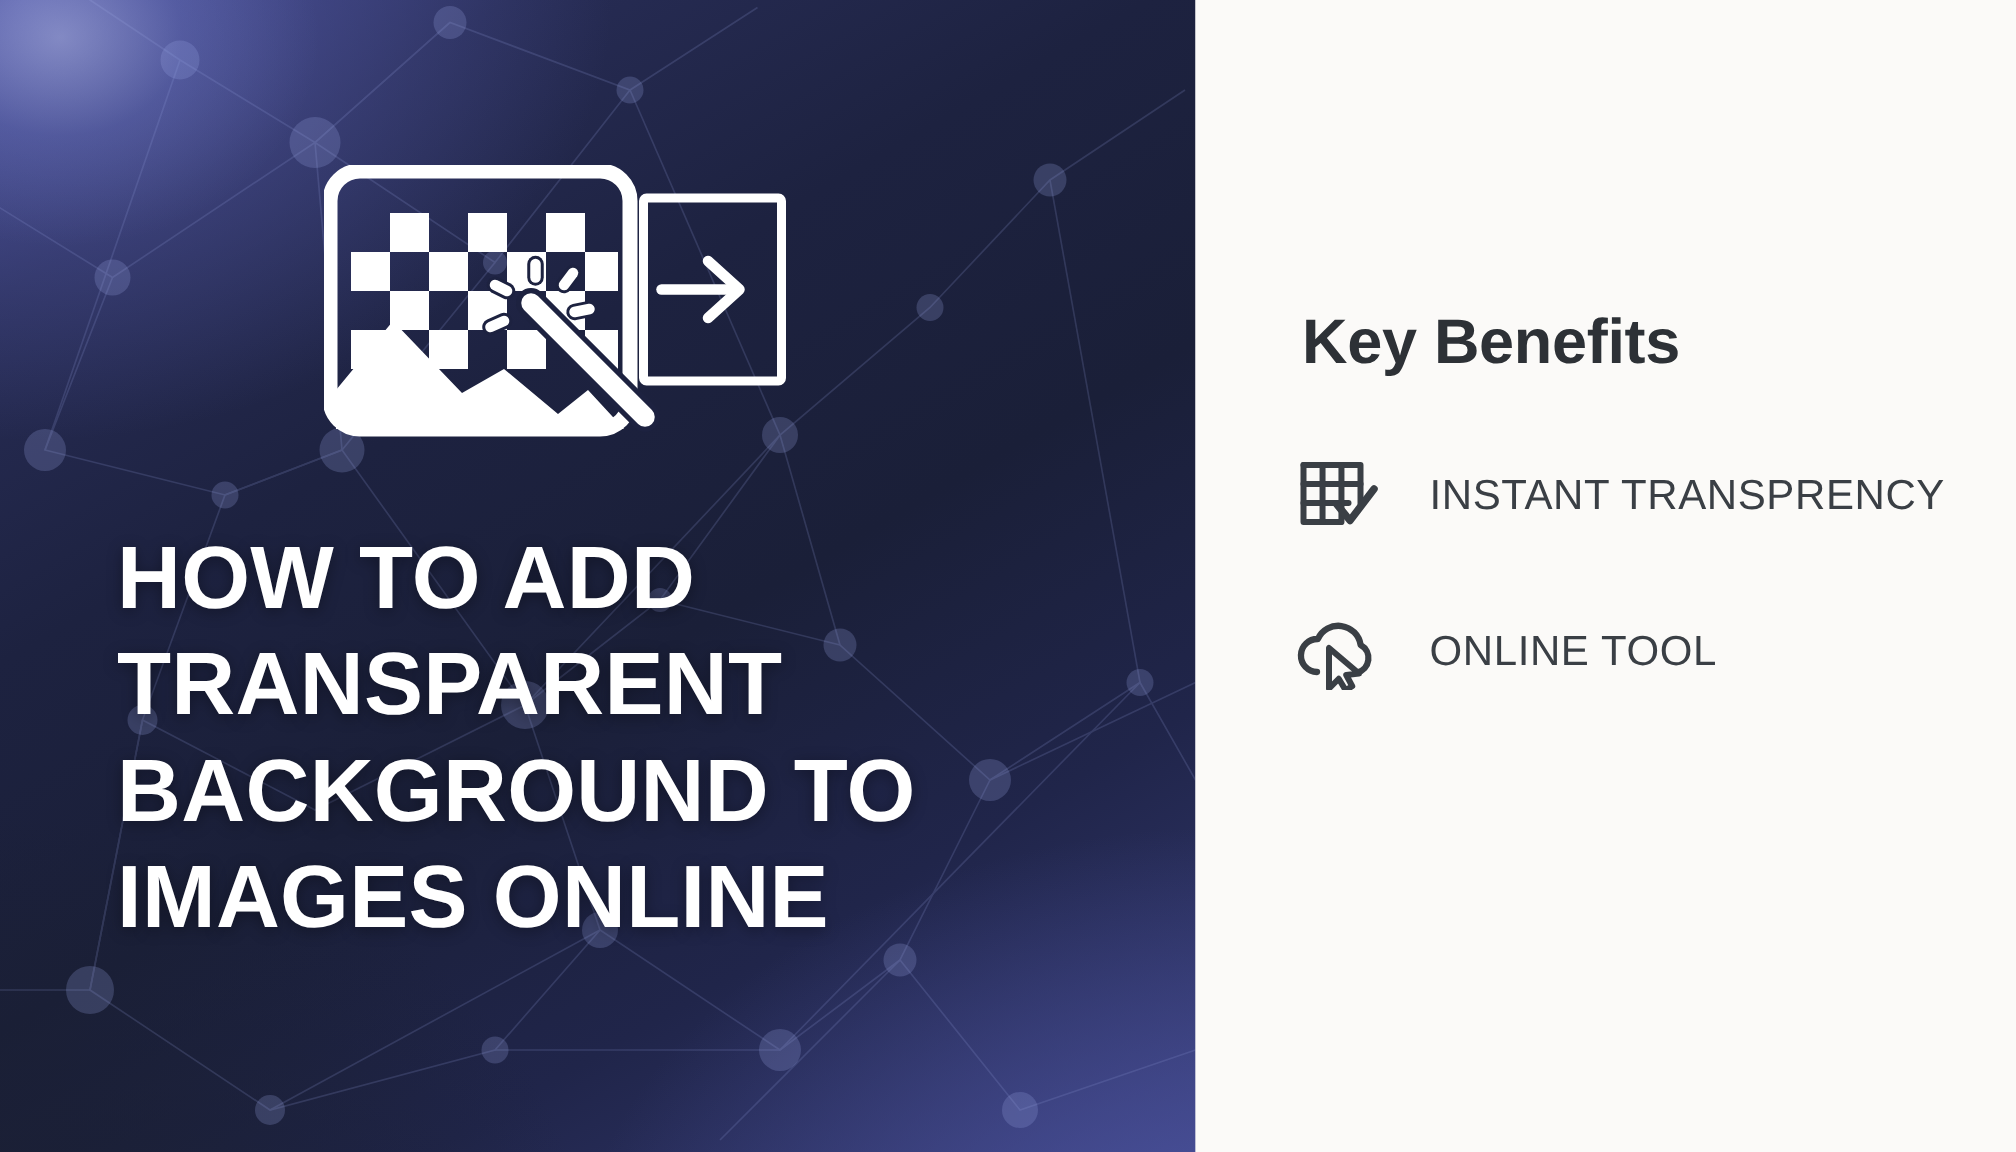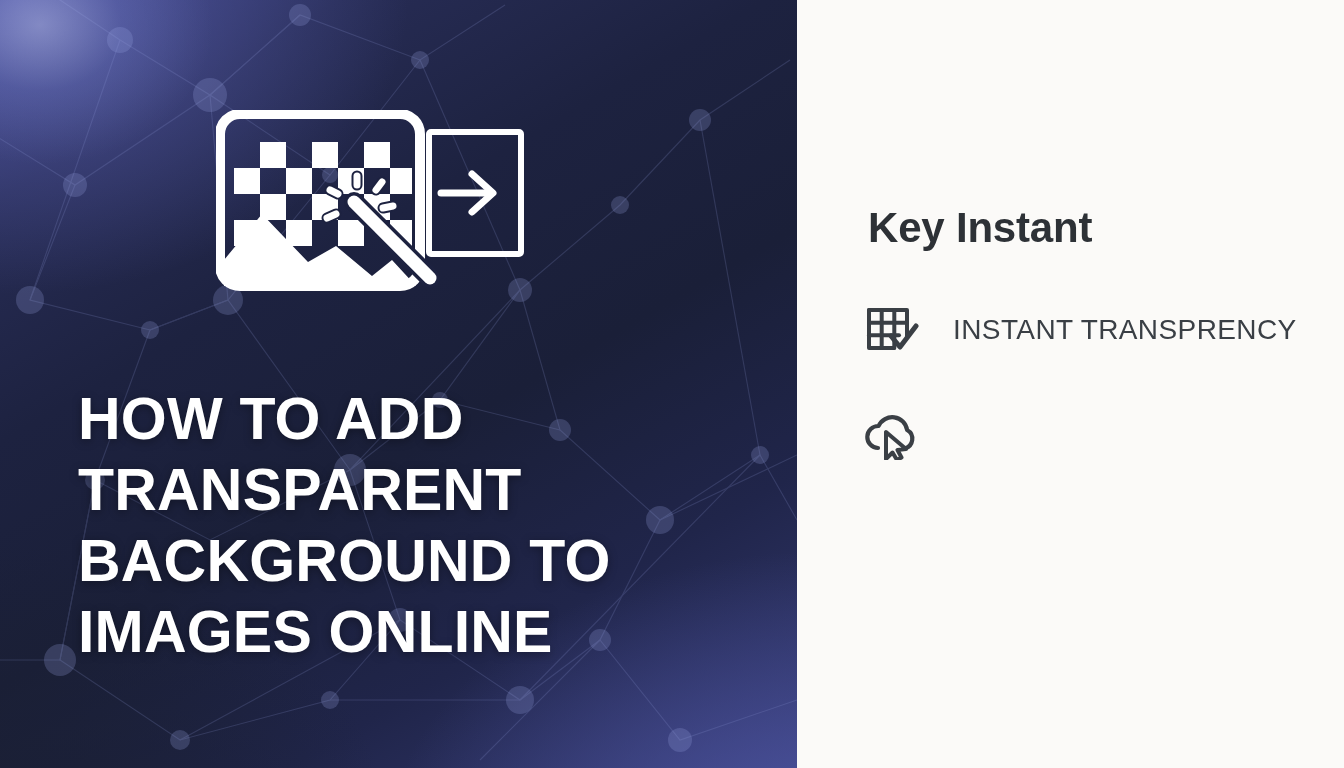--- a/index.html
+++ b/index.html
@@ -55,21 +55,21 @@
     left: 216px;
     top: 110px;
     width: 320px;
     height: 200px;
   }
 
   
   #hero-title {
     position: absolute;
     left: 78px;
-    top: 384px;
+    top: 350px;
     width: 660px;
     margin: 0;
     color: #ffffff;
     font-size: 59px;
     line-height: 71px;
     font-weight: 700;
     letter-spacing: 0.2px;
     text-transform: uppercase;
     text-shadow: 0 2px 10px rgba(0,0,0,0.35);
   }
@@ -238,21 +238,21 @@
           <line x1="120" y1="104" x2="111" y2="108"></line>
         </g>
       </g>
     </svg>
 
     <h1 id="hero-title">How to Add Transparent Background to Images Online</h1>
   </section>
 
   <aside id="side">
 
-    <h2 id="side-title">Key Instant</h2>
+    <h2 id="side-title">Key Benefits</h2>
 
     <div id="benefits">
 
       <div class="benefit">
         <span class="benefit-icon">
           <svg width="56" height="52" viewBox="0 0 56 52">
             <g fill="none" stroke="#3a3f45" stroke-width="4" stroke-linecap="round" stroke-linejoin="round">
               <path d="M6 6 H44 V32"></path>
               <path d="M6 6 V44 H31"></path>
               <line x1="6" y1="18.7" x2="44" y2="18.7"></line>
@@ -267,17 +267,18 @@
       </div>
 
 
       <div class="benefit">
         <span class="benefit-icon">
           <svg width="58" height="52" viewBox="0 0 58 52">
             <path d="M15 40 a11 11 0 0 1 0.6 -22 a15 15 0 0 1 28.5 4 a10 10 0 0 1 -2.5 18.5" fill="none" stroke="#3a3f45" stroke-width="4.2" stroke-linecap="round" stroke-linejoin="round"></path>
             <path d="M23 24 L23 51 L29.5 44.5 L34 52 L38.5 49.5 L34.5 42 L43 41 Z" fill="#fbfaf8" stroke="#3a3f45" stroke-width="4" stroke-linejoin="round" stroke-linecap="round"></path>
           </svg>
         </span>
+        <span class="benefit-label">Online Tool</span>
       </div>
 
     </div>
   </aside>
 </div>
 
 </body></html>

